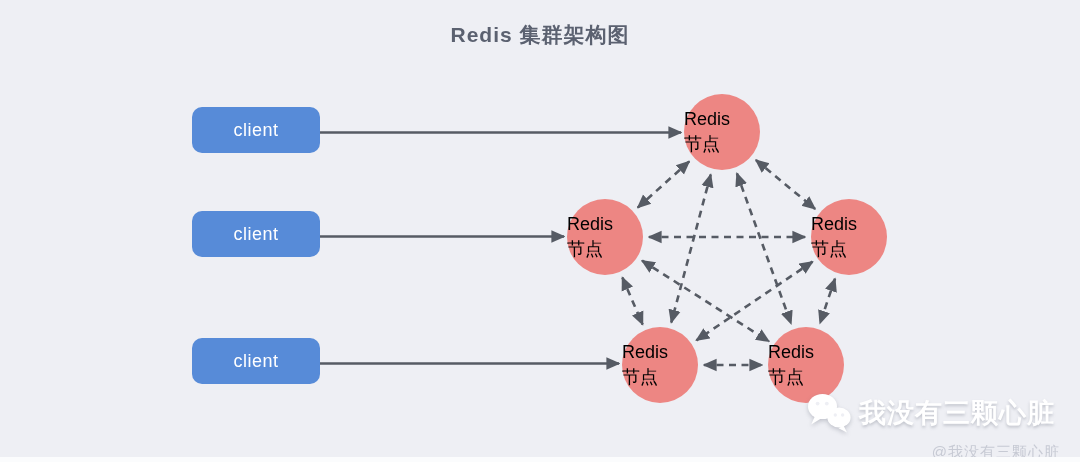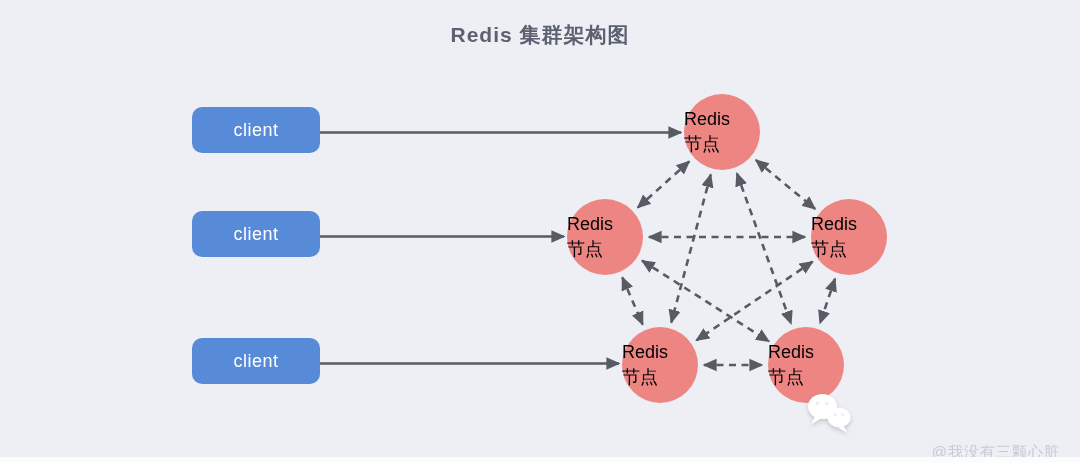--- a/index.html
+++ b/index.html
@@ -115,18 +115,19 @@
     <svg class="wechat-icon" width="46" height="42" viewBox="0 0 46 42" xmlns="http://www.w3.org/2000/svg">
       <ellipse cx="16.5" cy="14.5" rx="14.5" ry="12.6" fill="#ffffff"></ellipse>
       <path d="M9 24 L5.2 32.5 L15 26.6 Z" fill="#ffffff"></path>
       <circle cx="11.6" cy="11.6" r="1.9" fill="#EEEFF4"></circle>
       <circle cx="20.8" cy="11.6" r="1.9" fill="#EEEFF4"></circle>
       <ellipse cx="33" cy="25.5" rx="11.6" ry="10" fill="#ffffff"></ellipse>
       <path d="M37.5 33.5 L41 40.5 L32.5 36.2 Z" fill="#ffffff"></path>
       <circle cx="29.3" cy="23" r="1.7" fill="#EEEFF4"></circle>
       <circle cx="36.6" cy="23" r="1.7" fill="#EEEFF4"></circle>
     </svg>
+    <span class="watermark-text">我没有三颗心脏</span>
   </div>
 
   <div class="credit">@我没有三颗心脏</div>
 
   <div class="bottom-strip"></div>
 </div>
 
 </body></html>

